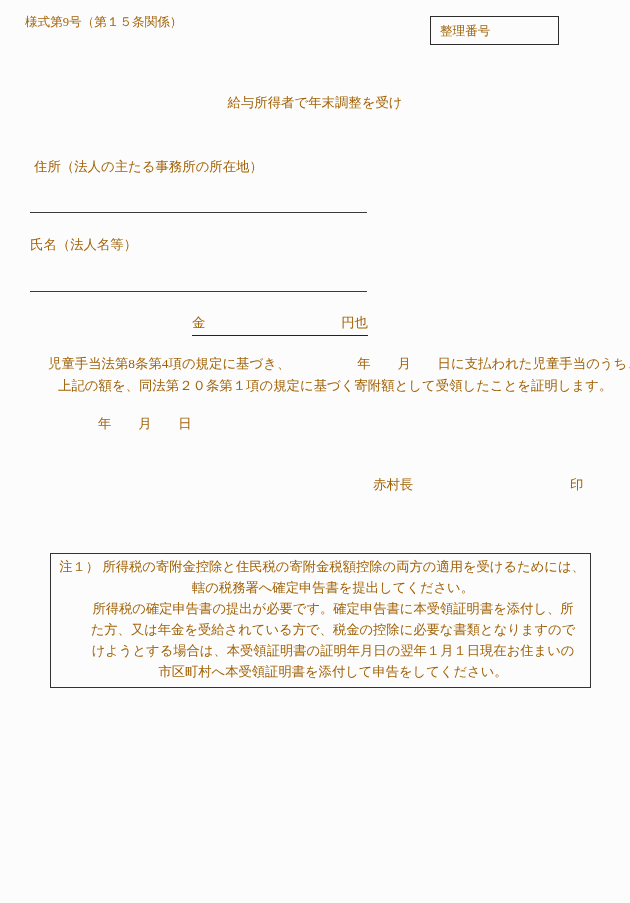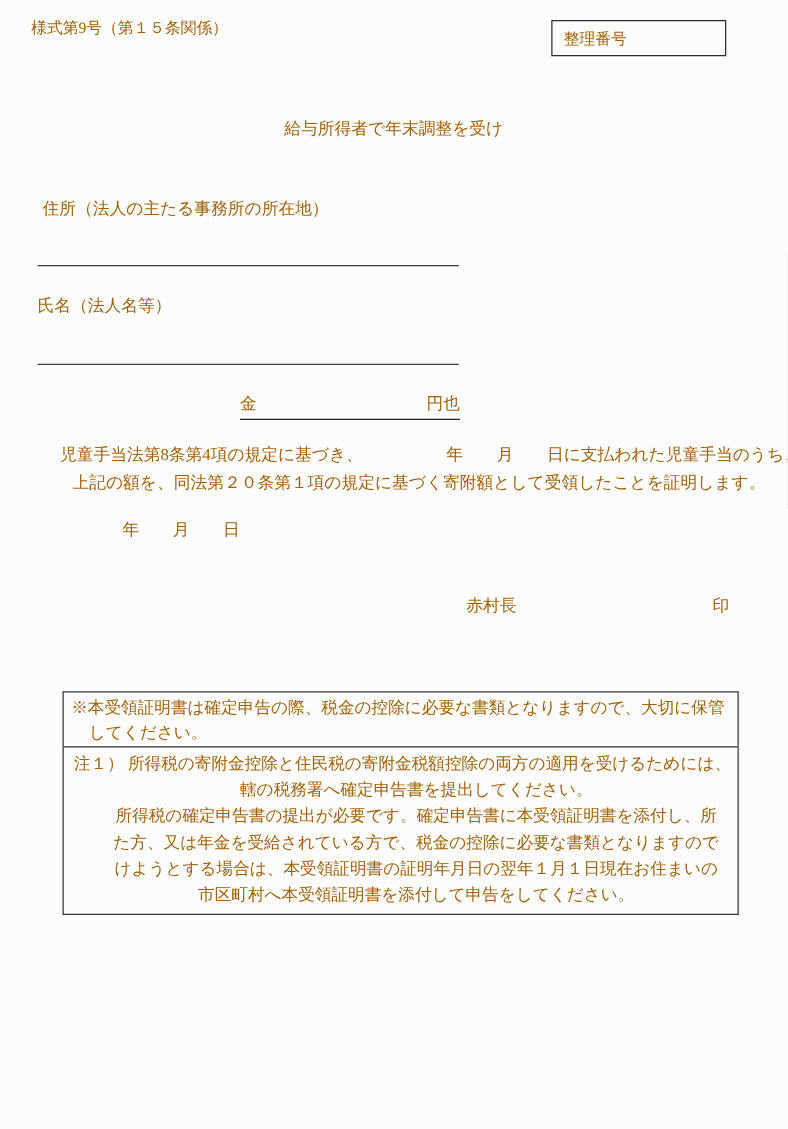--- a/index.html
+++ b/index.html
@@ -15,22 +15,22 @@
     font-family: "Liberation Serif", "DejaVu Serif", serif;
     color: #a16207;
     font-size: 13.4px;
     overflow: hidden;
   }
   .abs { position: absolute; white-space: nowrap; }
 
   .form-number { left: 25px; top: 14px; font-size: 12.6px; }
 
   .serial-box {
-    left: 441px; top: 16px;
-    width: 140px; height: 29px;
+    left: 430px; top: 16px;
+    width: 129px; height: 29px;
     border: 1px solid #2c2c2c;
     box-sizing: border-box;
   }
   .serial-box .label {
     position: absolute;
     left: 9px; top: 6px;
     font-size: 12.6px;
     white-space: nowrap;
   }
 
@@ -124,24 +124,20 @@
 
   <div class="abs body-line-2">上記の額を、同法第２０条第１項の規定に基づく寄附額として受領したことを証明します。</div>
 
   <div class="abs date-line">年　　月　　日</div>
 
   <div class="abs signer-name">赤村長</div>
 
   <div class="abs seal-mark">印</div>
 
   <div class="notes-box">
-    <div class="notes-row-caution">
-      <div class="note-line">※本受領証明書は確定申告の際、税金の控除に必要な書類となりますので、大切に保管</div>
-      <div class="note-line caution-cont">してください。</div>
-    </div>
     <div class="notes-row-notes">
       <div class="note-line">注１） 所得税の寄附金控除と住民税の寄附金税額控除の両方の適用を受けるためには、</div>
       <div class="note-line note-cont">轄の税務署へ確定申告書を提出してください。</div>
       <div class="note-line note-cont">所得税の確定申告書の提出が必要です。確定申告書に本受領証明書を添付し、所</div>
       <div class="note-line note-cont">た方、又は年金を受給されている方で、税金の控除に必要な書類となりますので</div>
       <div class="note-line note-cont">けようとする場合は、本受領証明書の証明年月日の翌年１月１日現在お住まいの</div>
       <div class="note-line note-cont">市区町村へ本受領証明書を添付して申告をしてください。</div>
     </div>
   </div>
 

